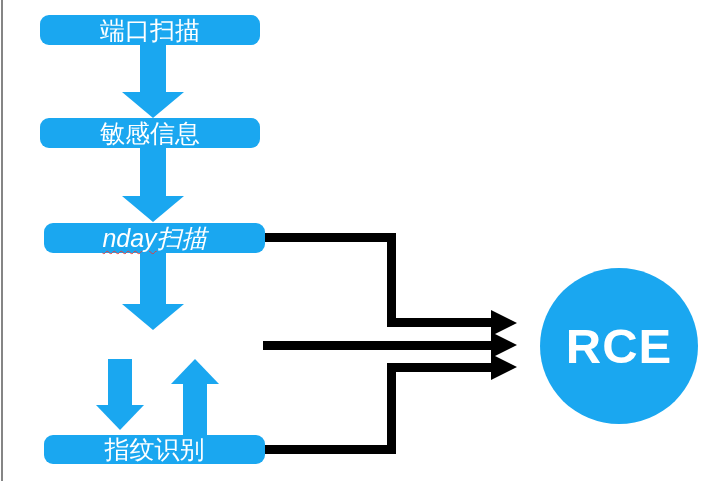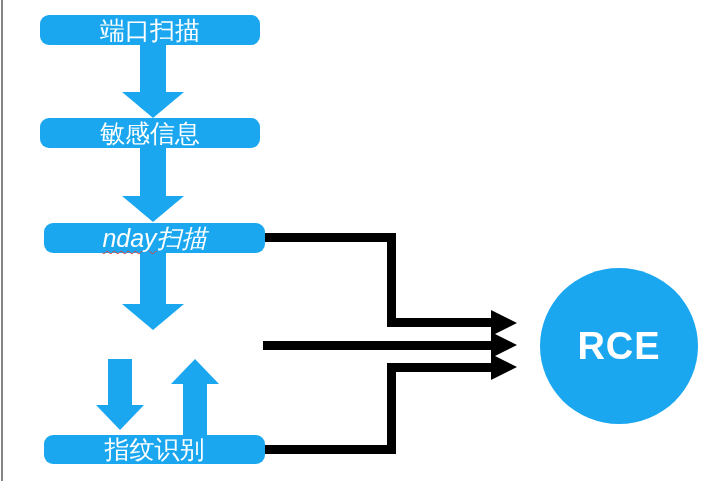--- a/index.html
+++ b/index.html
@@ -86,21 +86,21 @@
     border-left:26px solid var(--black);
   }
   .bh1{left:491px;top:310px;}
   .bh2{left:491px;top:332px;}
   .bh3{left:491px;top:354px;}
   
   .rce{
     position:absolute;left:540px;top:268px;width:158px;height:156px;
     background:var(--blue);border-radius:50%;
     display:flex;align-items:center;justify-content:center;
-    color:var(--white);font-size:38px;font-weight:600;letter-spacing:1px;
+    color:var(--white);font-size:49px;font-weight:600;letter-spacing:1px;
     z-index:3;
   }
 </style>
 </head>
 <body>
 
 <div class="canvas">
 
   <div class="edge-line"></div>
 

